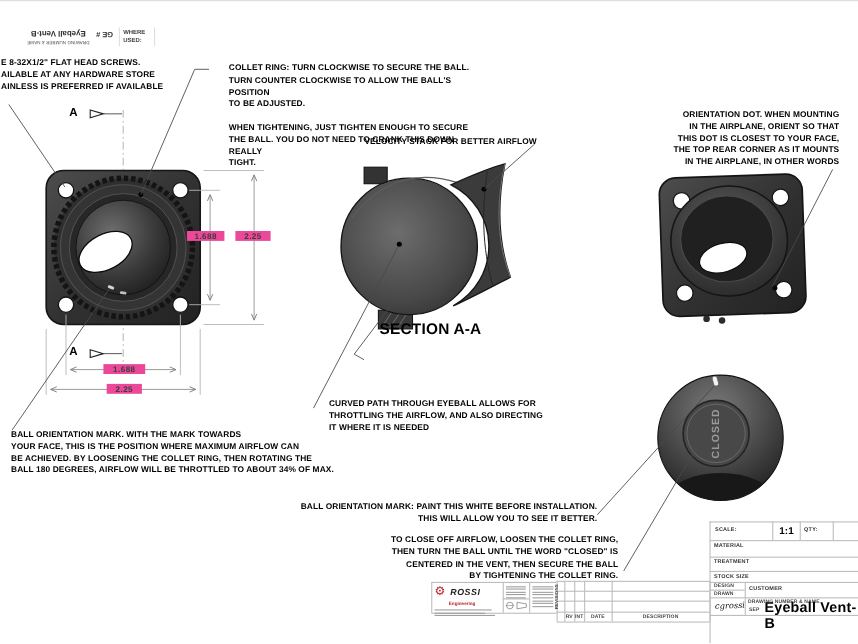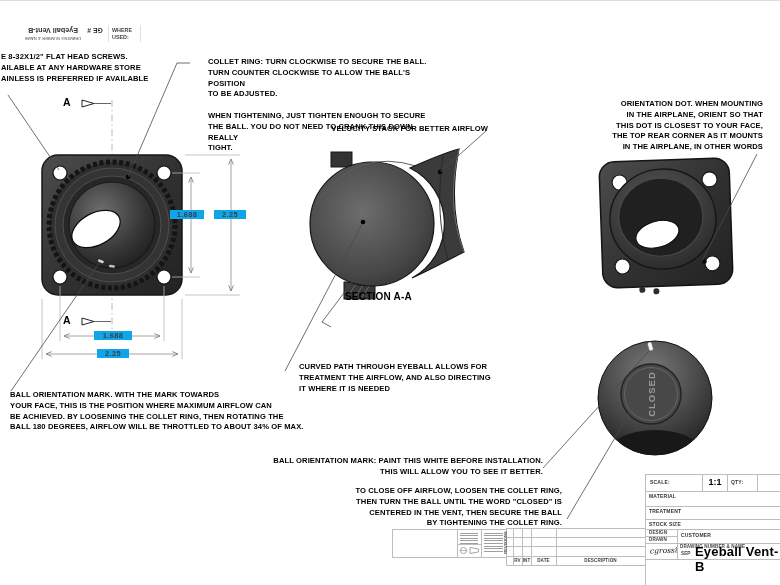--- a/index.html
+++ b/index.html
@@ -2,32 +2,32 @@
 <html><head>
 <meta charset="utf-8">
 <style>
   html,body{margin:0;padding:0;background:#fff;}
   #page{position:relative;width:780px;height:585px;background:#fff;overflow:hidden;
         font-family:"Liberation Sans",sans-serif;}
   svg{position:absolute;left:0;top:0;}
   .note{position:absolute;font-weight:bold;font-size:7.6px;line-height:10.8px;color:#000;
         white-space:pre-line;letter-spacing:.1px;}
   .r{text-align:right;}
-  .dim{position:absolute;font-weight:bold;font-size:7.4px;color:#3d3d3d;background:#0ea5e9;
+  .dim{position:absolute;font-weight:bold;font-size:7.4px;color:#3d3d3d;background:#ec4899;
        padding:0 2px;text-align:center;letter-spacing:.4px;}
   .amark{position:absolute;font-weight:bold;font-size:10.5px;color:#000;}
   .hl,.vl{position:absolute;background:#bdbdbd;}
   .hl{height:1px;} .vl{width:1px;}
   .hl.lt,.vl.lt{background:#dedede;}
   .flip{transform:rotate(180deg);}
   .tlabel{position:absolute;font-size:5px;font-weight:bold;color:#333;letter-spacing:.2px;}
   .tiny{position:absolute;font-size:4.6px;font-weight:bold;color:#444;letter-spacing:.1px;}
   .bar{height:1px;background:#9f9f9f;margin:1.6px 0;}
   .fine{position:absolute;}
-  .seclabel{position:absolute;font-weight:bold;font-size:10px;color:#000;letter-spacing:.2px;}
+  .seclabel{position:absolute;font-weight:bold;font-size:14px;color:#000;letter-spacing:.2px;}
   .sig{position:absolute;font-family:"DejaVu Serif",serif;font-style:italic;font-size:7.5px;color:#111;transform:rotate(-2deg);}
   .bigtitle{position:absolute;font-weight:bold;font-size:13px;color:#000;letter-spacing:.2px;}
   .scaleval{position:absolute;font-weight:bold;font-size:9px;color:#000;}
   .striptxt{position:absolute;color:#2e2e2e;}
 </style>
 </head>
 <body>
 
 <div id="page">
 
@@ -179,21 +179,21 @@
 THE BALL.  YOU DO NOT NEED TO CRANK THIS DOWN REALLY
 TIGHT.</div>
   <div class="note r" style="left:560px;top:99px;width:203px;">ORIENTATION DOT.  WHEN MOUNTING
 IN THE AIRPLANE, ORIENT SO THAT
 THIS DOT IS CLOSEST TO YOUR FACE,
 THE TOP REAR CORNER AS IT MOUNTS
 IN THE AIRPLANE, IN OTHER WORDS</div>
   <div class="note r" style="left:316px;top:124px;width:172px;">VELOCITY STACK FOR BETTER AIRFLOW</div>
   <div class="seclabel" style="left:345px;top:291px;">SECTION A-A</div>
   <div class="note" style="left:299px;top:362px;width:210px;">CURVED PATH THROUGH EYEBALL ALLOWS FOR
-TREATMENT THE AIRFLOW, AND ALSO DIRECTING
+THROTTLING THE AIRFLOW, AND ALSO DIRECTING
 IT WHERE IT IS NEEDED</div>
   <div class="note" style="left:10px;top:390px;width:330px;">BALL ORIENTATION MARK.  WITH THE MARK TOWARDS
 YOUR FACE, THIS IS THE POSITION WHERE MAXIMUM AIRFLOW CAN
 BE ACHIEVED.  BY LOOSENING THE COLLET RING, THEN ROTATING THE
 BALL 180 DEGREES, AIRFLOW WILL BE THROTTLED TO ABOUT 34% OF MAX.</div>
   <div class="note r" style="left:330px;top:486px;width:232px;">TO CLOSE OFF AIRFLOW, LOOSEN THE COLLET RING,
 THEN TURN THE BALL UNTIL THE WORD "CLOSED" IS
 CENTERED IN THE VENT, THEN SECURE THE BALL
 BY TIGHTENING THE COLLET RING.</div>
   <div class="note r" style="left:233px;top:456px;width:310px;">BALL ORIENTATION MARK:  PAINT THIS WHITE BEFORE INSTALLATION.
@@ -252,20 +252,30 @@
   <div class="tiny" style="left:531px;top:558px;width:25px;text-align:center;">DATE</div>
   <div class="tiny" style="left:556px;top:558px;width:89px;text-align:center;">DESCRIPTION</div>
 
   <div class="hl" style="left:392px;top:529px;width:114px;"></div>
   <div class="hl" style="left:392px;top:557px;width:114px;"></div>
   <div class="vl" style="left:392px;top:529px;height:28px;"></div>
   <div class="vl" style="left:457px;top:529px;height:28px;"></div>
   <div class="vl" style="left:481px;top:529px;height:28px;"></div>
   <div class="hl" style="left:457px;top:544px;width:24px;"></div>
 
+  <div class="fine" style="left:395px;top:530px;width:60px;">
+    <span style="color:#c1272d;font-size:11px;line-height:11px;vertical-align:middle;">⚙</span>
+    <span style="font-weight:bold;font-style:italic;font-size:8px;letter-spacing:.5px;color:#1a1a1a;vertical-align:middle;">ROSSI</span>
+    <div style="font-size:4.2px;color:#c1272d;font-weight:bold;margin-left:13px;margin-top:-2px;">Engineering</div>
+    <div style="margin-top:3px;">
+      <div class="bar" style="width:52px;"></div>
+        <div class="bar" style="width:46px;"></div>
+        <div class="bar" style="width:55px;"></div>
+    </div>
+  </div>
   <div class="fine" style="left:460px;top:531px;width:18px;">
     <div class="bar"></div>
       <div class="bar"></div>
       <div class="bar"></div>
       <div class="bar"></div>
       <div class="bar"></div>
   </div>
   <svg class="fine" style="left:459px;top:546px;" width="21" height="9">
     <circle cx="4.5" cy="4.5" r="3" fill="none" stroke="#8f8f8f" stroke-width="0.8"></circle>
     <line x1="0.5" y1="4.5" x2="8.5" y2="4.5" stroke="#8f8f8f" stroke-width="0.6"></line>

